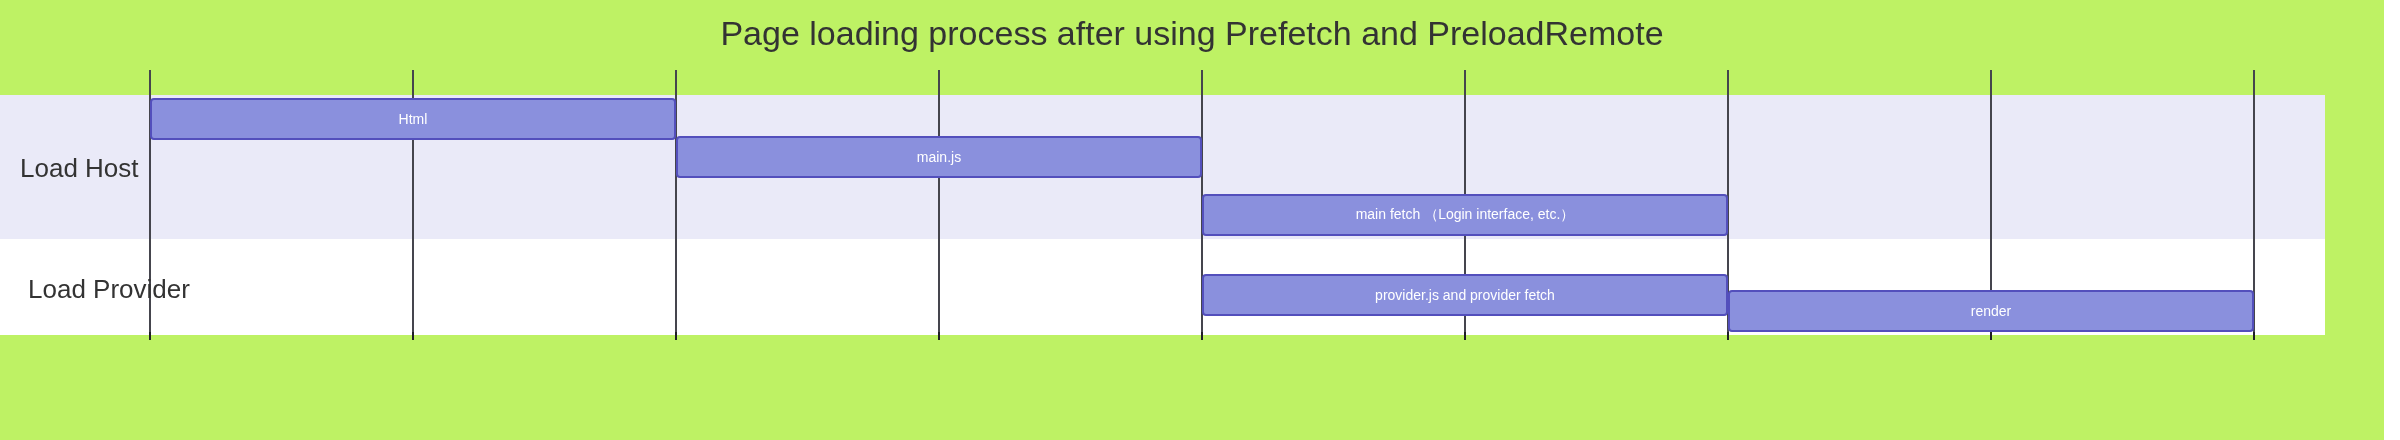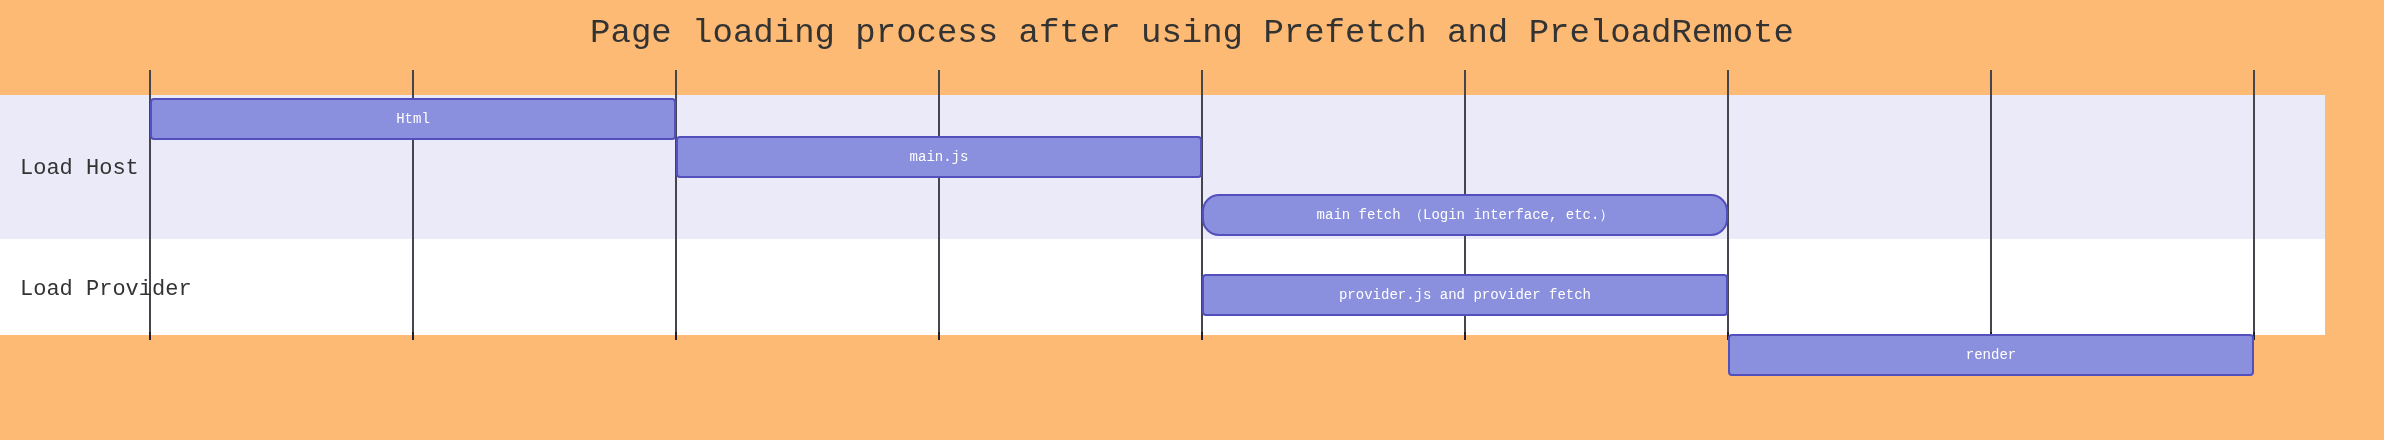--- a/index.html
+++ b/index.html
@@ -4,23 +4,23 @@
 <style>
   html, body {
     margin: 0;
     padding: 0;
     background: #ffffff;
   }
   .stage {
     position: relative;
     width: 2384px;
     height: 440px;
-    background: #fdba74;
+    background: #bef264;
     overflow: hidden;
-    font-family: Liberation Mono, monospace;
+    font-family: Liberation Sans, sans-serif;
   }
   .chart-title {
     position: absolute;
     left: 0;
     right: 0;
     top: 14px;
     text-align: center;
     font-size: 34px;
     color: #333333;
     font-weight: 400;
@@ -54,21 +54,21 @@
     align-items: center;
     justify-content: center;
     font-size: 14px;
     white-space: nowrap;
     overflow: hidden;
   }
   .section-label {
     position: absolute;
     left: 20px;
     transform: translateY(-50%);
-    font-size: 22px;
+    font-size: 26px;
     color: #333333;
     white-space: nowrap;
   }
 </style>
 </head>
 <body>
 
 <div class="stage">
   <div class="chart-title" style="color: rgb(51, 51, 51);">Page loading process after using Prefetch and PreloadRemote</div>
 
@@ -101,20 +101,20 @@
       <div class="gridline" style="left: 1990px; background: rgb(69, 69, 77);">
         <div class="tick-tip" style="background: rgb(31, 31, 38);"></div>
       </div>
       <div class="gridline" style="left: 2253px; background: rgb(69, 69, 77);">
         <div class="tick-tip" style="background: rgb(31, 31, 38);"></div>
       </div>
     </div>
   <div id="bars-layer">
       <div class="task-bar" style="left: 150px; width: 526px; top: 98px; background: rgb(138, 144, 221); border-color: rgb(83, 79, 188); color: rgb(255, 255, 255);">Html</div>
       <div class="task-bar" style="left: 676px; width: 526px; top: 136px; background: rgb(138, 144, 221); border-color: rgb(83, 79, 188); color: rgb(255, 255, 255);">main.js</div>
-      <div class="task-bar" style="left: 1202px; width: 526px; top: 194px; background: rgb(138, 144, 221); border-color: rgb(83, 79, 188); color: rgb(255, 255, 255); border-radius: 17px;">main fetch （Login interface, etc.）</div>
+      <div class="task-bar" style="left: 1202px; width: 526px; top: 194px; background: rgb(138, 144, 221); border-color: rgb(83, 79, 188); color: rgb(255, 255, 255);">main fetch （Login interface, etc.）</div>
       <div class="task-bar" style="left: 1202px; width: 526px; top: 242px; background: rgb(138, 144, 221); border-color: rgb(83, 79, 188); color: rgb(255, 255, 255); margin-top: 32px;">provider.js and provider fetch</div>
-      <div class="task-bar" style="left: 1728px; width: 526px; top: 290px; background: rgb(138, 144, 221); border-color: rgb(83, 79, 188); color: rgb(255, 255, 255); margin-top: 44px;">render</div>
+      <div class="task-bar" style="left: 1728px; width: 526px; top: 290px; background: rgb(138, 144, 221); border-color: rgb(83, 79, 188); color: rgb(255, 255, 255);">render</div>
     </div>
 
   <div class="section-label" style="top: 168px; color: rgb(51, 51, 51);">Load Host</div>
-  <div class="section-label" style="top: 289px; color: rgb(51, 51, 51);">Load Provider</div>
+  <div class="section-label" style="top: 289px; color: rgb(51, 51, 51); margin-left: 8px;">Load Provider</div>
 </div>
 
 </body></html>

